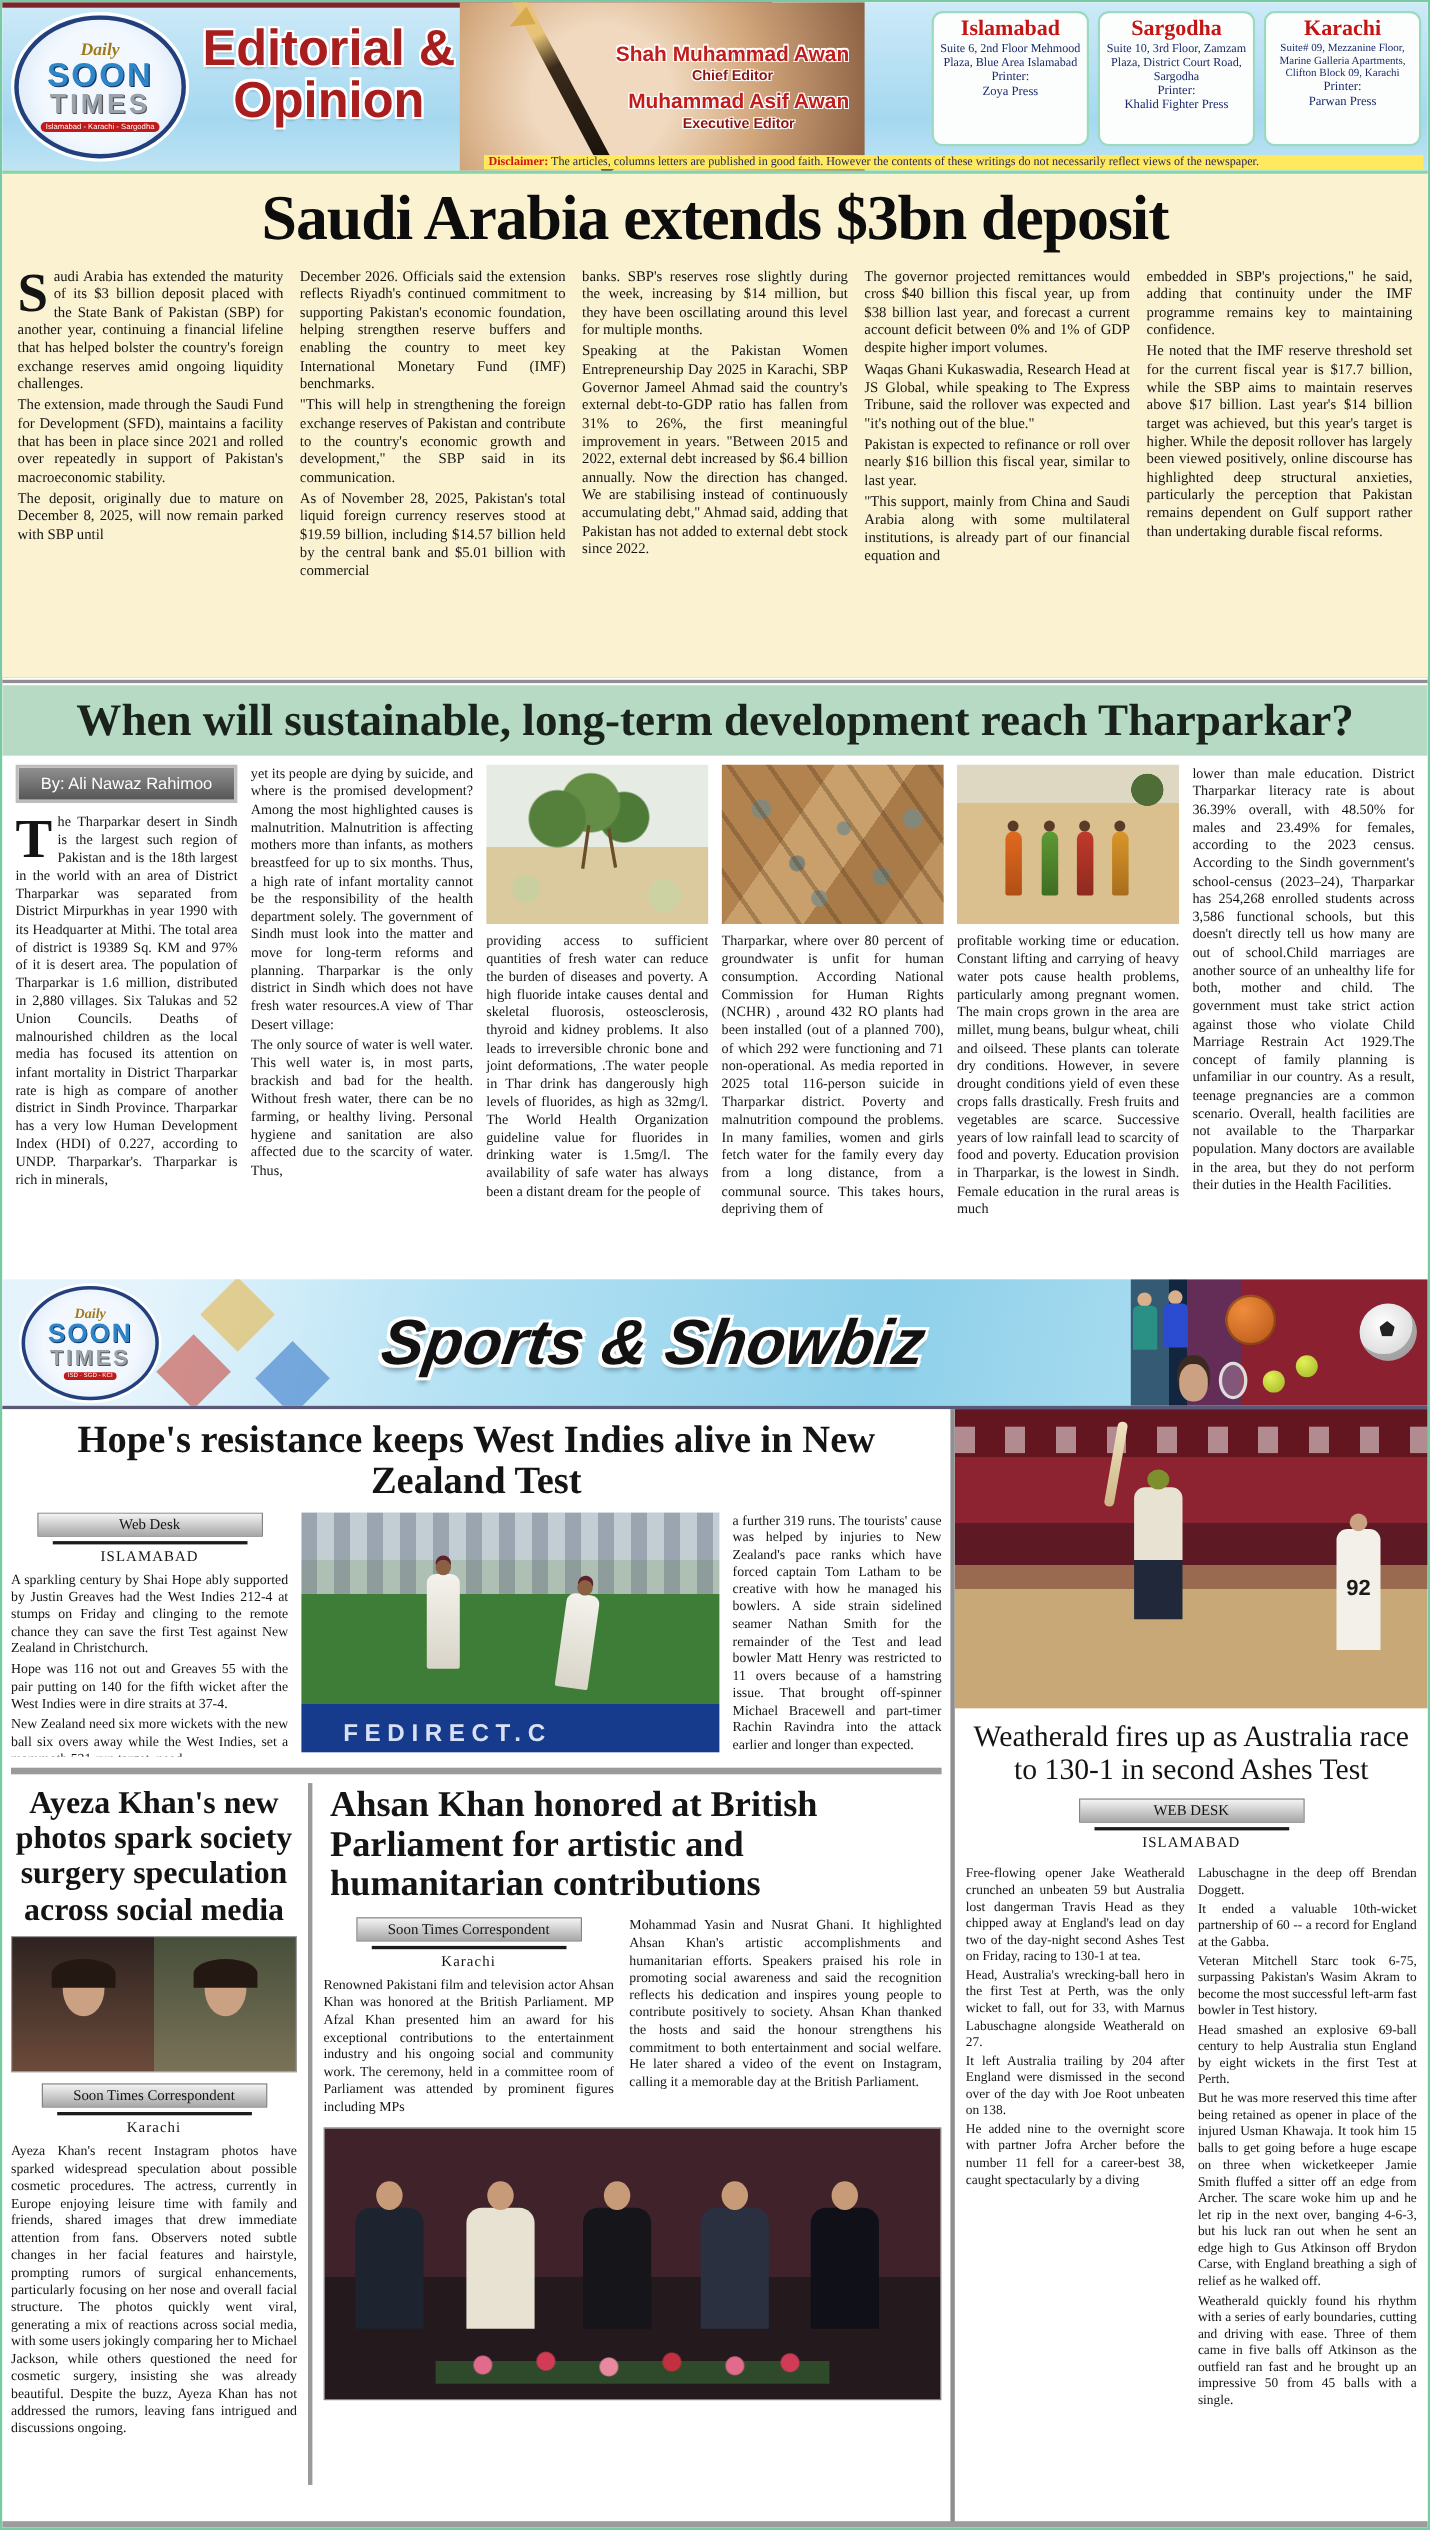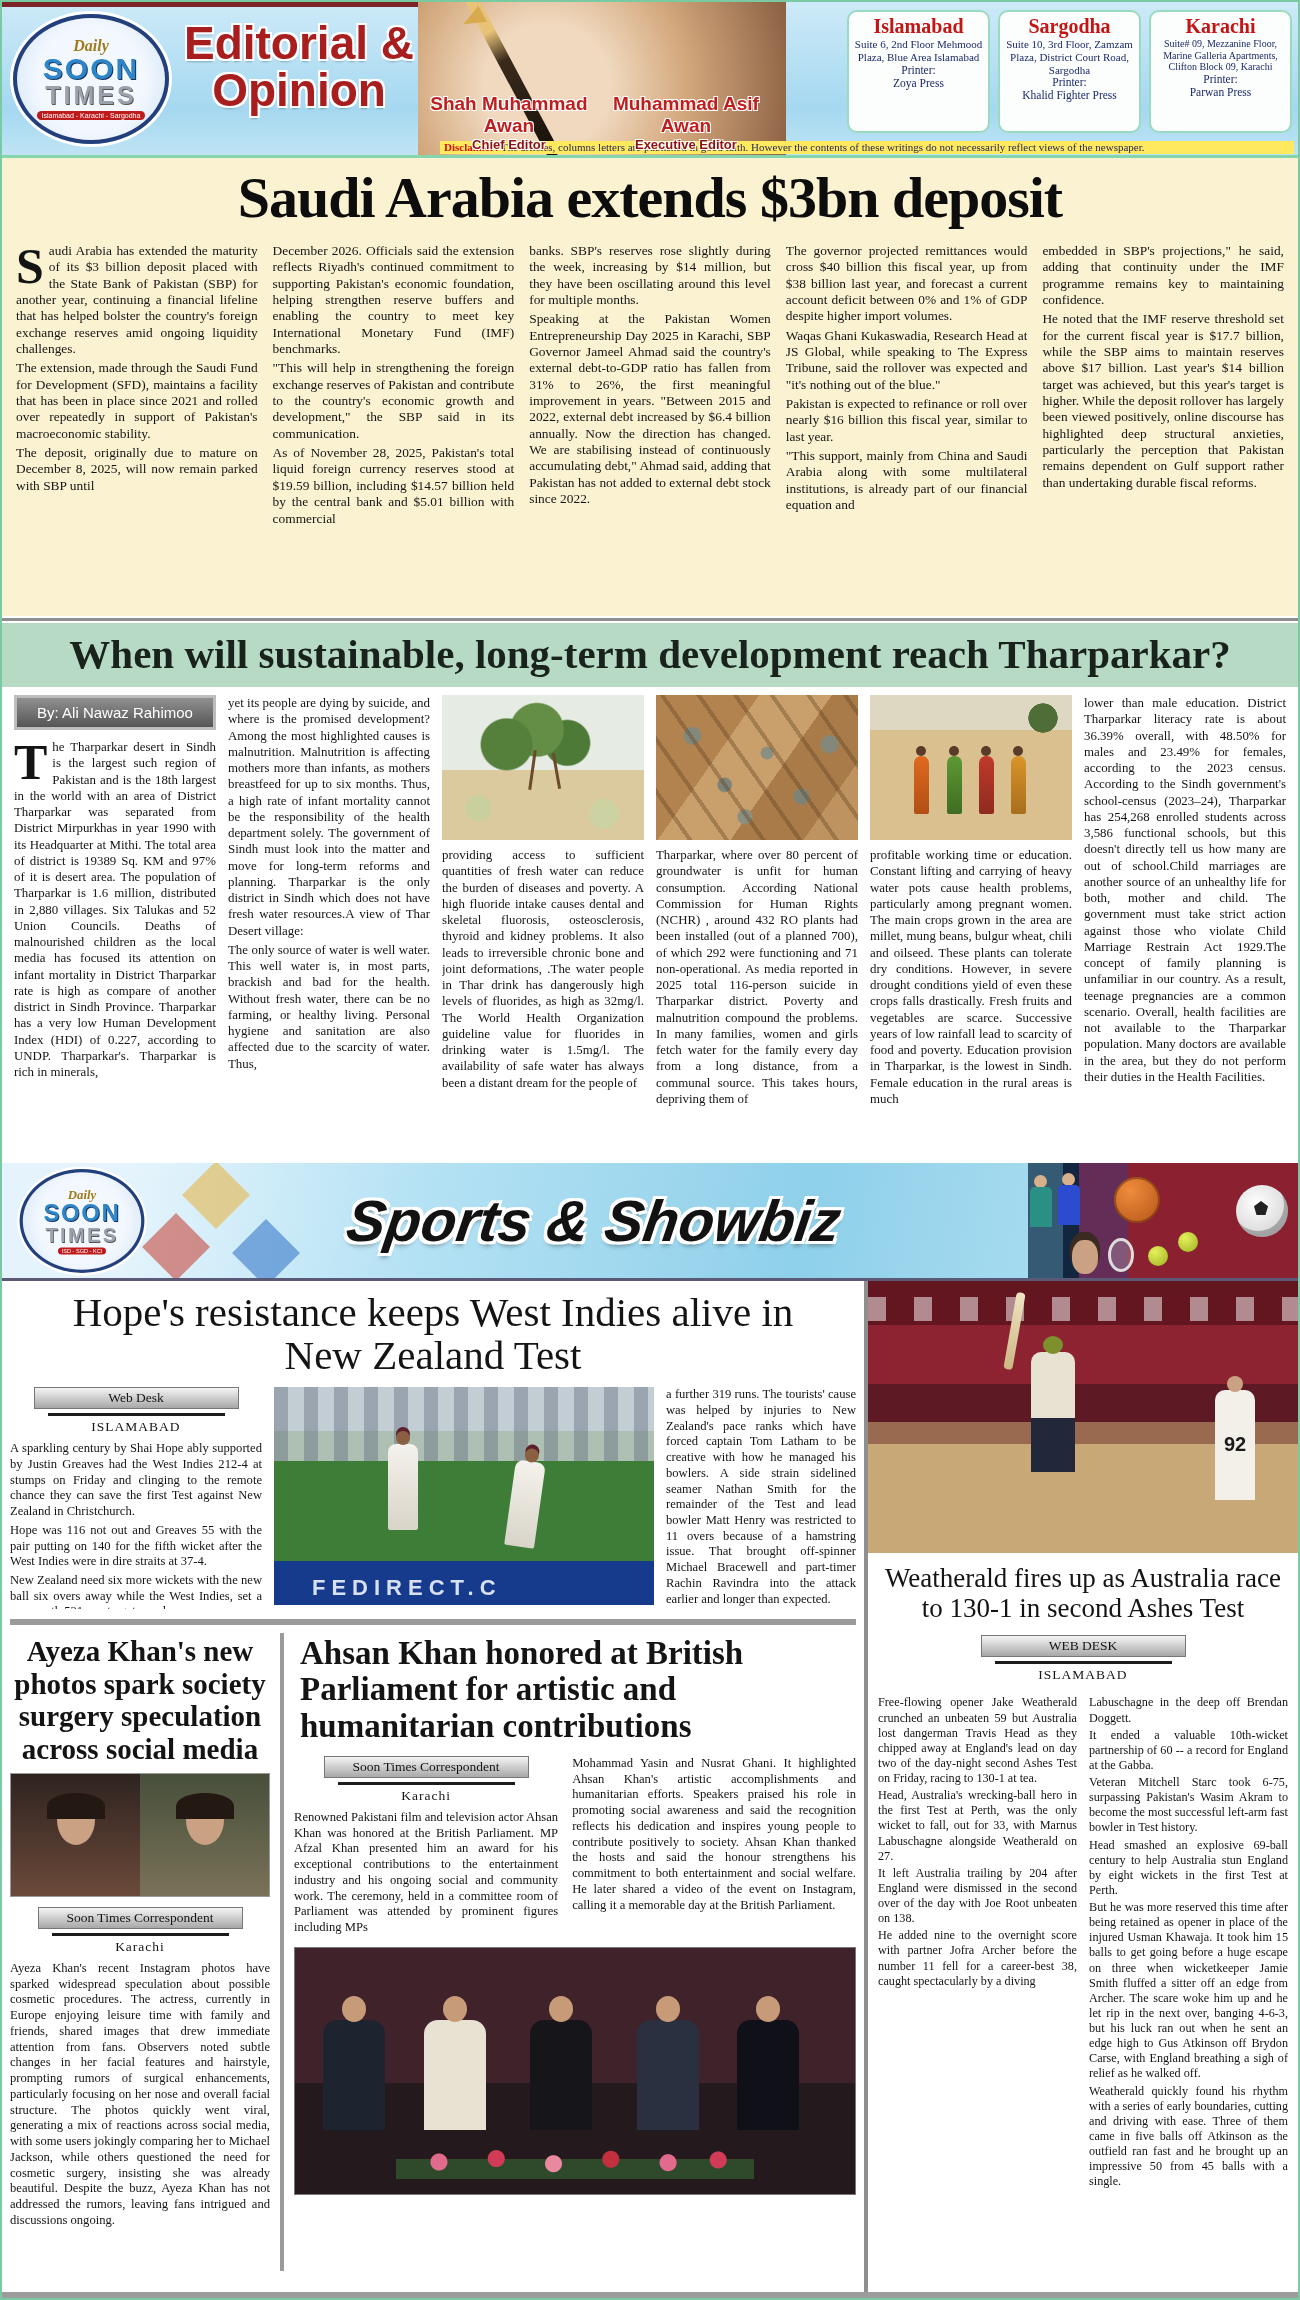--- a/index.html
+++ b/index.html
@@ -10,21 +10,21 @@
   .masthead{position:relative;height:156px;display:flex;background:linear-gradient(180deg,#cdeaf8 0%,#a5d8f0 70%,#bfe4f4 100%);border-bottom:3px solid #84d4ac}
   .maroon-line{position:absolute;top:0;left:0;width:54%;height:5px;background:#7c2528}
   .logo-wrap{width:178px;display:flex;align-items:center;justify-content:center}
   .logo{width:156px;height:130px;border-radius:50%;background:radial-gradient(circle,#f3f8ff 55%,#cfe2f2);border:4px solid #23407c;box-shadow:0 0 0 3px #fff;display:flex;flex-direction:column;align-items:center;justify-content:center;font-family:"Liberation Sans",sans-serif;position:relative;z-index:2}
   .l-daily{font-family:"Liberation Serif",serif;font-style:italic;color:#a07a1a;font-size:16px;font-weight:bold}
   .l-soon{color:#2e86c8;font-size:30px;font-weight:900;letter-spacing:2px;text-shadow:1px 1px 0 #16325e;line-height:.95}
   .l-times{color:#9aa2ab;font-size:25px;font-weight:900;letter-spacing:3px;text-shadow:1px 1px 0 #555;line-height:1}
   .l-cities{background:#bf1b1b;color:#fff;font-size:7px;padding:1px 5px;border-radius:5px;margin-top:3px;white-space:nowrap}
   .eo-title{width:238px;text-align:center;font-family:"Liberation Sans",sans-serif;font-weight:900;color:#a81d1d;font-size:46px;line-height:1.02;margin-top:18px;
     text-shadow:-2px -2px 0 #fff,2px -2px 0 #fff,-2px 2px 0 #fff,2px 2px 0 #fff,0 3px 2px rgba(0,0,0,.25)}
-  .pen-zone{width:368px;position:relative;background:radial-gradient(circle at 35% 55%,#f0d9bf 0 25%,#d3a87d 55%,#8a5f42 100%);display:flex;flex-direction:row;align-items:flex-end;justify-content:center;padding-right:14px;overflow:hidden}
+  .pen-zone{width:368px;position:relative;background:radial-gradient(circle at 35% 55%,#f0d9bf 0 25%,#d3a87d 55%,#8a5f42 100%);display:flex;flex-direction:column;align-items:flex-end;justify-content:center;padding-right:14px;overflow:hidden}
   .pen-zone::before{content:"";position:absolute;left:58px;top:-8px;width:180px;height:13px;background:linear-gradient(90deg,#e7c277 0 22%,#3a2a1c 40%,#151009 100%);transform:rotate(62deg);transform-origin:left top;border-radius:4px}
   .pen-zone::after{content:"";position:absolute;left:46px;top:6px;width:0;height:0;border-left:9px solid transparent;border-right:9px solid transparent;border-bottom:22px solid #d8aa4e;transform:rotate(-118deg)}
   .editor{text-align:center;margin:3px 0;z-index:2}
   .editor .nm{font-family:"Liberation Sans",sans-serif;font-weight:900;font-size:19px;color:#c01d1d;text-shadow:-1px -1px 0 #fff,1px -1px 0 #fff,-1px 1px 0 #fff,1px 1px 0 #fff}
   .editor .tt{font-family:"Liberation Sans",sans-serif;font-weight:bold;font-size:13px;color:#8d1111;text-shadow:-1px -1px 0 #fff,1px -1px 0 #fff,-1px 1px 0 #fff,1px 1px 0 #fff}
   .offices{flex:1;display:flex;gap:8px;padding:8px 6px 22px 10px;justify-content:flex-end}
   .office{width:143px;background:#fbfefc;border:2px solid #9adbc0;border-radius:10px;padding:3px 4px;text-align:center;overflow:hidden}
   .office .city{color:#c41414;font-weight:bold;font-size:20px;line-height:1.1}
   .office .addr{color:#1c2a6b;font-size:11px;line-height:1.16;margin-top:1px}
   .office .pl,.office .pn{color:#1c2a6b;font-size:11.5px;line-height:1.15}
@@ -97,21 +97,21 @@
   .c-tennis{left:120px;bottom:12px}.c-tennis2{left:150px;bottom:26px}
   .c-racket{position:absolute;left:80px;bottom:6px;width:26px;height:34px;border:3px solid #ddd;border-radius:50%;background:rgba(255,255,255,.2)}
   .c-face{position:absolute;left:44px;bottom:4px;width:26px;height:34px;border-radius:45%;background:#caa183;box-shadow:0 -6px 0 2px #3a2a22}
 
   
   .sports{display:flex;height:1012px}
   .sp-left{width:862px;padding:4px 8px 0;overflow:hidden}
   .vrule{width:4px;background:#8f8f8f}
   .sp-right{flex:1;display:flex;flex-direction:column;overflow:hidden}
 
-  .hope h2{font-size:41px;text-align:center;line-height:1.05;margin:6px 20px 10px;font-weight:normal}
+  .hope h2{font-size:35px;text-align:center;line-height:1.05;margin:6px 20px 10px;font-weight:bold}
   .hope-row{display:flex;gap:12px;height:222px}
   .hope-c1{width:252px;overflow:hidden}
   .hope-c3{flex:1;overflow:hidden}
   .hope p,.bottom-row p{font-size:12.6px;line-height:1.25;text-align:justify;margin-bottom:3px}
   .badge{width:205px;margin:0 auto 6px;text-align:center}
   .badge .bar{background:linear-gradient(180deg,#f4f4f4,#a8a8a8);border:1px solid #777;padding:2px 4px;font-size:13.5px}
   .badge .ul{height:3px;background:#1c1c1c;margin:4px 14px 3px}
   .badge .city{font-size:13.5px;letter-spacing:1px}
   .hope-photo{width:380px;height:218px;position:relative;overflow:hidden;background:linear-gradient(#c3cdd4 0 20%,#aebfb4 20% 34%,#3e7d37 34% 80%,#163a8c 80% 100%)}
   .hope-photo::before{content:"";position:absolute;inset:0 0 66% 0;background:repeating-linear-gradient(90deg,rgba(80,90,110,.35) 0 14px,transparent 14px 30px)}

